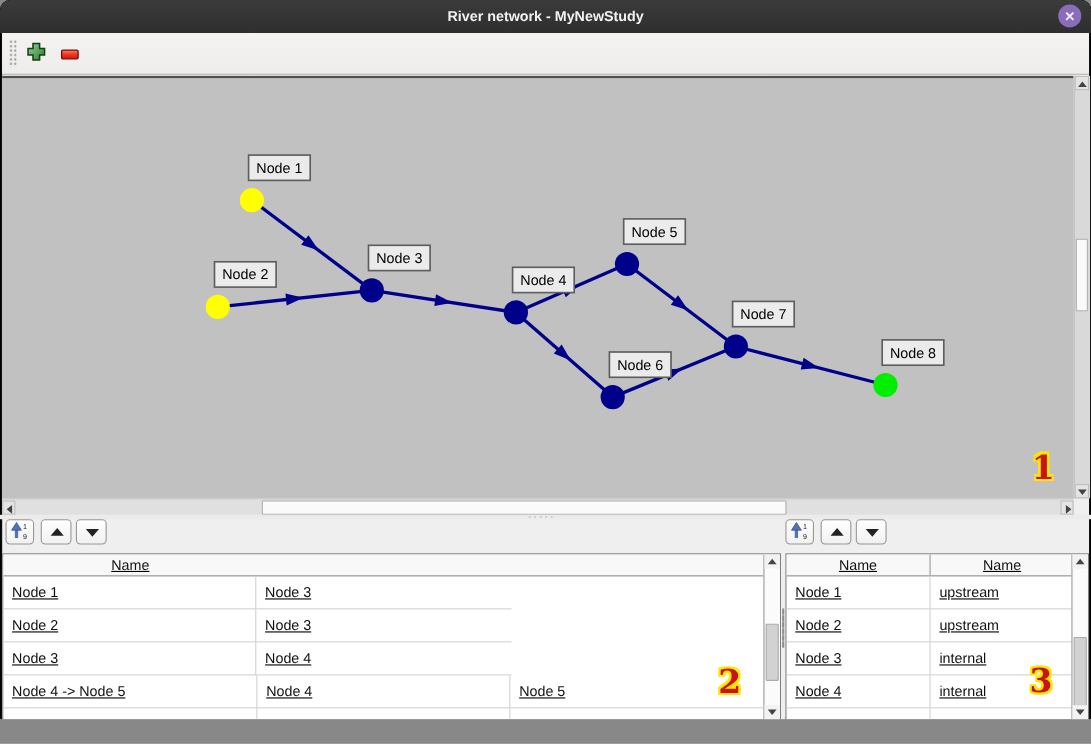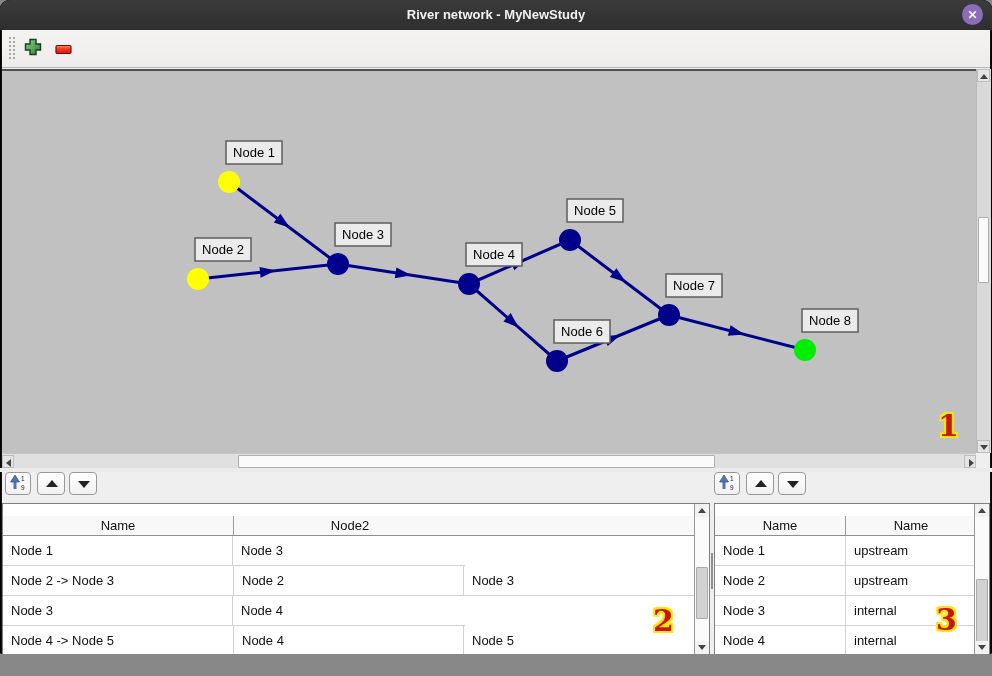--- a/index.html
+++ b/index.html
@@ -40,21 +40,21 @@
   .splitter-v{position:absolute;left:710px;top:503px;width:4px;height:152px;background:#efefef;}
   .splitter-v .dots{position:absolute;left:1px;top:50px;width:2px;height:36px;
     background-image:radial-gradient(#8f8f8f 1px,transparent 1.2px);background-size:2px 6px;}
   
   .mini-btn{position:absolute;width:28px;height:23px;background:linear-gradient(#ffffff,#f1f1f1);
     border:1px solid #989898;border-radius:4px;box-sizing:border-box;padding:0;cursor:pointer;}
   .mini-btn .tri-up{left:8px;top:7px;}
   .mini-btn .tri-down{left:8px;top:8px;}
   
   .dtable{position:absolute;top:503px;height:152px;background:#fff;border:1px solid #7f7f7f;box-sizing:border-box;overflow:hidden;}
-  .t-inner{position:absolute;left:0;top:12px;bottom:0;overflow:hidden;}
+  .t-inner{position:absolute;left:0;top:0;bottom:0;overflow:hidden;text-decoration:underline;}
   .t-head{display:flex;height:19px;background:#f8f8f8;border-bottom:1px solid #8f8f8f;}
   .t-hcell{font-size:13px;line-height:19px;text-align:center;color:#111;border-right:1px solid #9a9a9a;box-sizing:border-box;overflow:hidden;}
   .t-hcell:last-child{border-right:none;}
   .t-row{display:flex;height:30px;}
   .t-cell{font-size:13px;line-height:29px;color:#111;padding-left:8px;border-right:1px solid #d2d2d2;
     border-bottom:1px solid #d2d2d2;box-sizing:border-box;white-space:nowrap;overflow:hidden;}
   .t-cell:last-child{border-right:none;}
   .t-scroll{position:absolute;right:0;top:0;bottom:0;width:15px;background:#fbfbfb;border-left:1px solid #9a9a9a;box-sizing:border-box;}
   .t-sb-btn{position:absolute;left:0;width:14px;height:13px;background:#f2f2f2;}
   .t-sb-thumb{position:absolute;left:1px;width:12px;background:#d2d2d2;border:1px solid #ababab;box-sizing:border-box;border-radius:1px;}
@@ -202,29 +202,27 @@
       <i class="tri tri-up" style="border-left-width:6px;border-right-width:6px;border-bottom-width:7px;border-bottom-color:#222;"></i>
     </button>
   <button class="mini-btn" style="left:778px;top:472px;">
       <i class="tri tri-down" style="border-left-width:6px;border-right-width:6px;border-top-width:7px;border-top-color:#222;"></i>
     </button>
 
   <div class="dtable" style="left:2px;width:708px;">
     <div class="t-inner" style="width:693px;">
       <div class="t-head">
           <div class="t-hcell" style="width: 231px;">Name</div>
-          <div class="t-hcell" style="width: 232px;">Node2</div>
         </div>
       <div class="t-body">
           <div class="t-row">
             <div class="t-cell" style="width: 230px;">Node 1</div>
             <div class="t-cell" style="width: 232px;">Node 3</div>
           </div>
           <div class="t-row">
-            <div class="t-cell" style="width: 231px;">Node 2 -&gt; Node 3</div>
             <div class="t-cell" style="width: 230px;">Node 2</div>
             <div class="t-cell" style="width: 232px;">Node 3</div>
           </div>
           <div class="t-row">
             <div class="t-cell" style="width: 230px;">Node 3</div>
             <div class="t-cell" style="width: 232px;">Node 4</div>
           </div>
           <div class="t-row">
             <div class="t-cell" style="width: 231px;">Node 4 -&gt; Node 5</div>
             <div class="t-cell" style="width: 230px;">Node 4</div>

